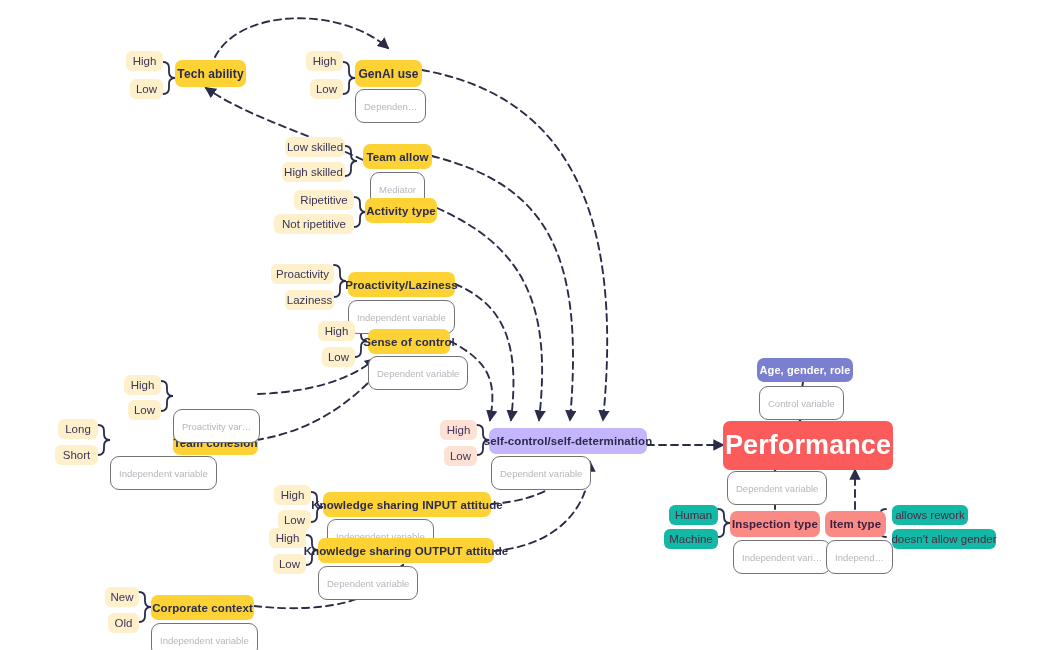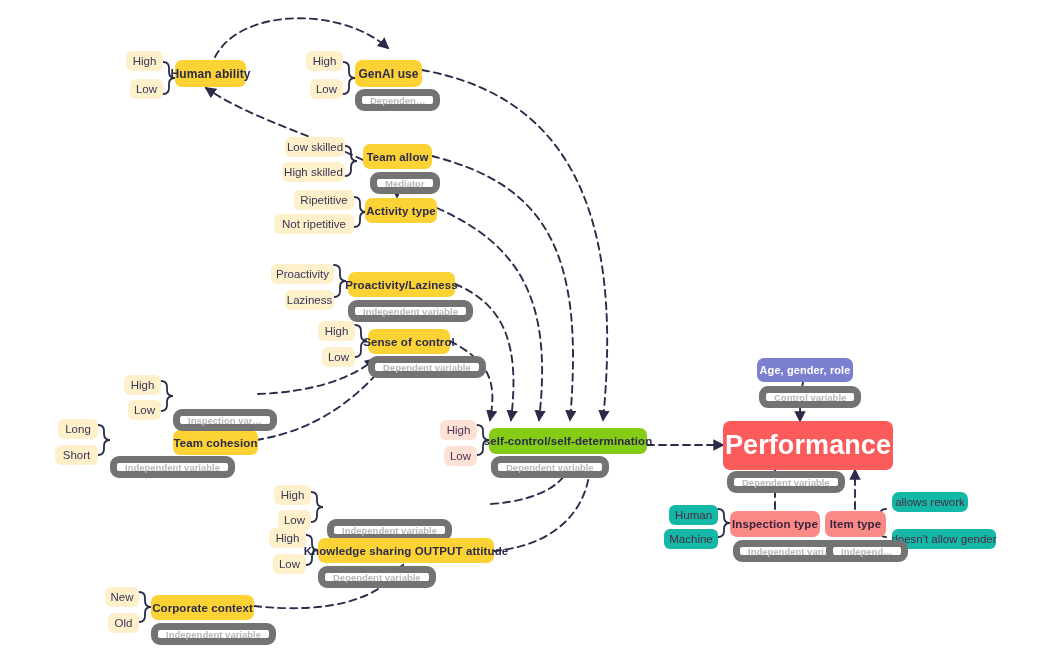--- a/index.html
+++ b/index.html
@@ -18,21 +18,21 @@
     display:flex;align-items:center;justify-content:center;
     border-radius:7px;
     color:#2b2b4a;
     font-weight:bold;
     white-space:nowrap;
     box-sizing:border-box;
     padding:0 10px;
     letter-spacing:.1px;
   }
   .node.yellow{background:#FCD235;}
-  .node.orange{background:#84cc16;color:#2b2b4a;}
+  .node.orange{background:#c4b5fd;color:#2b2b4a;}
   .node.red{background:#FB5B5B;color:#ffffff;}
   .node.salmon{background:#FA8A86;color:#3a2140;}
   .node.purple{background:#7B7FCF;color:#ffffff;}
 
   .opt{
     position:absolute;
     display:flex;align-items:center;justify-content:center;
     border-radius:6px;
     font-size:11.5px;
     color:#3b3556;
@@ -41,30 +41,29 @@
     height:20px;
     white-space:nowrap;
     box-sizing:border-box;
   }
   .opt.peach{background:#FDE1D4;color:#4a3558;}
   .opt.pink{background:#14b8a6;color:#4a2a42;}
 
   .tag{
     position:absolute;
     display:flex;align-items:center;justify-content:center;
-    height:22px;
+    height:34px;
     padding:0 8px;
-    border:7px solid #737373;
+    border:1px solid #737373;
     border-radius:9px;
     background:#ffffff;
     color:#b6b6bd;
     font-size:9.5px;
     white-space:nowrap;
     box-sizing:border-box;
-    font-weight:bold;
   }
 </style>
 </head>
 <body>
 
 <div id="canvas">
 
   <svg class="edges" viewBox="0 0 1050 650">
     <defs>
       <marker id="ah" viewBox="0 0 10 10" refX="8.5" refY="5" markerWidth="6" markerHeight="6" orient="auto-start-reverse">
@@ -137,21 +136,21 @@
       <path d="M647 445 L 723 445"></path>
 
       <path d="M803 382 C 800 400, 800 405, 800 421"></path>
 
       <path d="M775 509 C 775 490, 775 485, 775 470"></path>
 
       <path d="M855 509 C 855 490, 855 485, 855 470"></path>
     </g>
   </svg>
 
-  <div class="node yellow" style="left:175px;top:60px;width:71px;height:27px;font-size:12px;">Human ability</div>
+  <div class="node yellow" style="left:175px;top:60px;width:71px;height:27px;font-size:12px;">Tech ability</div>
   <div class="opt" style="left:126px;top:51px;width:37px;">High</div>
   <div class="opt" style="left:130px;top:79px;width:33px;">Low</div>
 
   <div class="node yellow" style="left:355px;top:60px;width:67px;height:27px;font-size:12px;">GenAI use</div>
   <div class="opt" style="left:306px;top:51px;width:37px;">High</div>
   <div class="opt" style="left:310px;top:79px;width:33px;">Low</div>
   <div class="tag" style="left:355px;top:89px;">Dependen…</div>
 
   <div class="node yellow" style="left:363px;top:144px;width:69px;height:25px;font-size:11.5px;">Team allow</div>
   <div class="opt" style="left:285px;top:137px;width:60px;">Low skilled</div>
@@ -168,26 +167,27 @@
   <div class="tag" style="left:348px;top:300px;">Independent variable</div>
 
   <div class="node yellow" style="left:368px;top:329px;width:82px;height:25px;font-size:11.5px;">Sense of control</div>
   <div class="opt" style="left:318px;top:321px;width:37px;">High</div>
   <div class="opt" style="left:322px;top:347px;width:33px;">Low</div>
   <div class="tag" style="left:368px;top:356px;">Dependent variable</div>
 
   <div class="node yellow" style="left:173px;top:382px;width:85px;height:25px;font-size:11.5px;margin-top:48px;">Team cohesion</div>
   <div class="opt" style="left:124px;top:375px;width:37px;">High</div>
   <div class="opt" style="left:128px;top:400px;width:33px;">Low</div>
-  <div class="tag" style="left:173px;top:409px;">Inspection var…</div>
+  <div class="tag" style="left:173px;top:409px;">Proactivity var…</div>
 
   <div class="opt" style="left:58px;top:419px;width:40px;">Long</div>
   <div class="opt" style="left:55px;top:445px;width:43px;">Short</div>
   <div class="tag" style="left:110px;top:456px;">Independent variable</div>
 
+  <div class="node yellow" style="left:323px;top:492px;width:168px;height:25px;font-size:11.5px;">Knowledge sharing INPUT attitude</div>
   <div class="opt" style="left:274px;top:485px;width:37px;">High</div>
   <div class="opt" style="left:278px;top:510px;width:33px;">Low</div>
   <div class="tag" style="left:327px;top:519px;">Independent variable</div>
 
   <div class="node yellow" style="left:318px;top:538px;width:176px;height:25px;font-size:11.5px;">Knowledge sharing OUTPUT attitude</div>
   <div class="opt" style="left:269px;top:528px;width:37px;">High</div>
   <div class="opt" style="left:273px;top:554px;width:33px;">Low</div>
   <div class="tag" style="left:318px;top:566px;">Dependent variable</div>
 
   <div class="node yellow" style="left:151px;top:595px;width:103px;height:25px;font-size:11.5px;">Corporate context</div>
@@ -205,17 +205,17 @@
 
   <div class="node purple" style="left:757px;top:358px;width:96px;height:24px;font-size:11px;">Age, gender, role</div>
   <div class="tag" style="left:759px;top:386px;">Control variable</div>
 
   <div class="node salmon" style="left:730px;top:511px;width:90px;height:26px;font-size:11.5px;">Inspection type</div>
   <div class="opt pink" style="left:669px;top:505px;width:49px;">Human</div>
   <div class="opt pink" style="left:664px;top:529px;width:54px;">Machine</div>
   <div class="tag" style="left:733px;top:540px;">Independent vari…</div>
 
   <div class="node salmon" style="left:825px;top:511px;width:61px;height:26px;font-size:11.5px;">Item type</div>
-  <div class="opt pink" style="left:892px;top:492px;width:76px;border-radius:7px;">allows rework</div>
+  <div class="opt pink" style="left:892px;top:505px;width:76px;">allows rework</div>
   <div class="opt pink" style="left:892px;top:529px;width:104px;">doesn't allow gender</div>
   <div class="tag" style="left:826px;top:540px;">Independ…</div>
 
 </div>
 
 </body></html>

